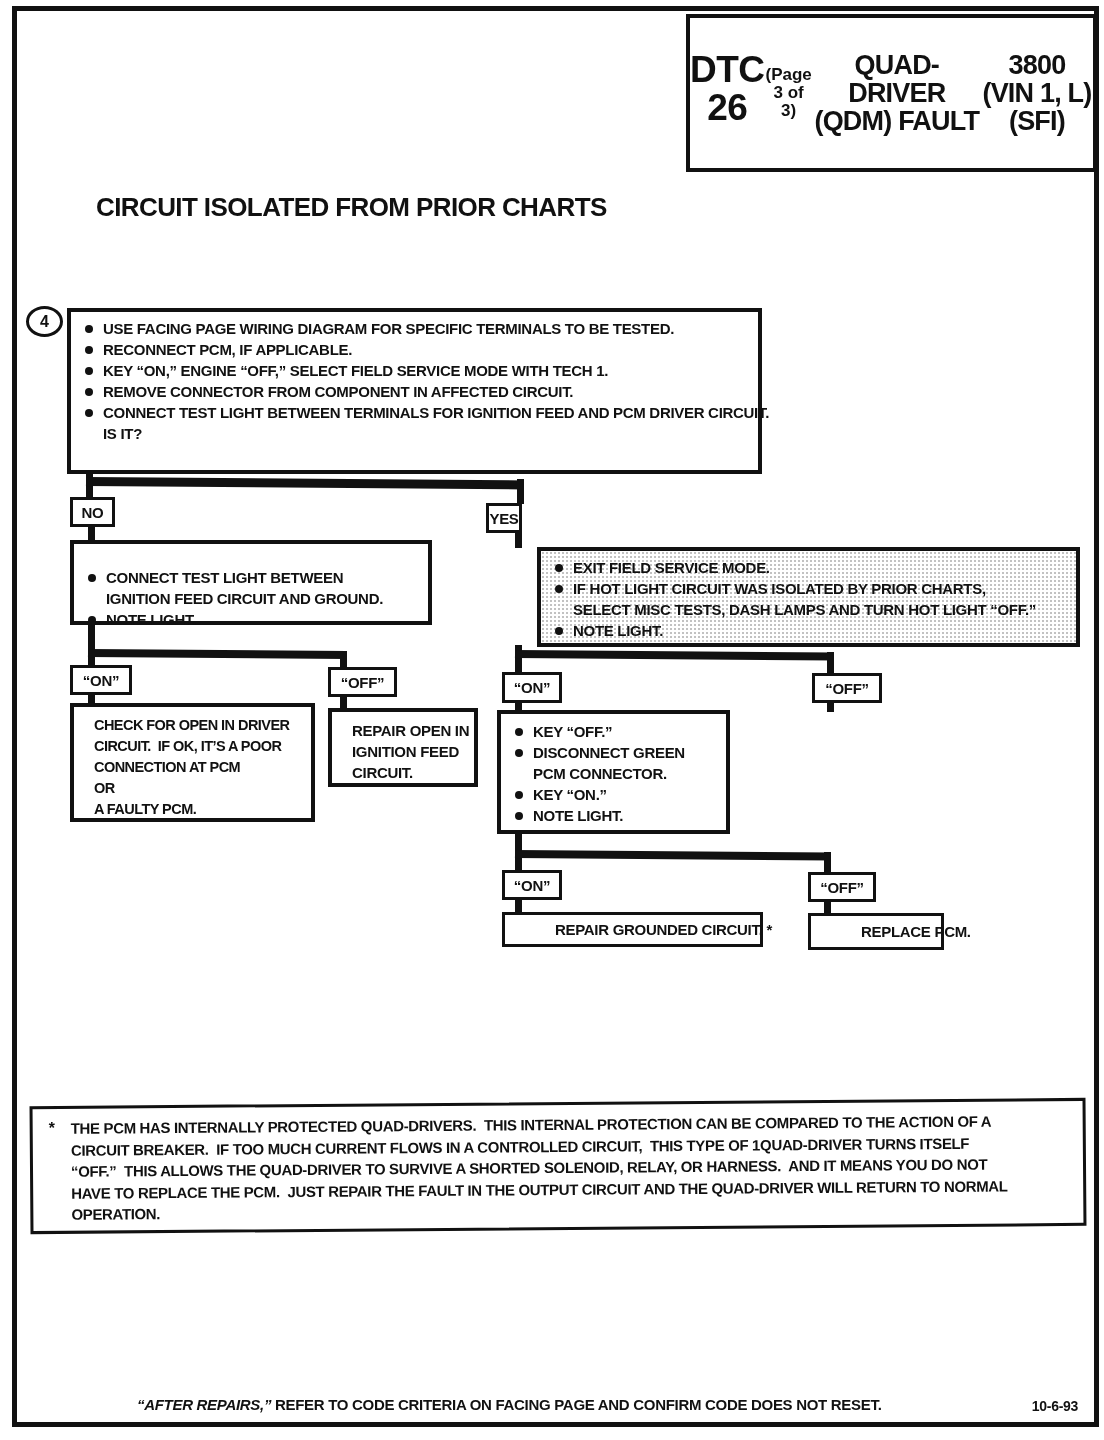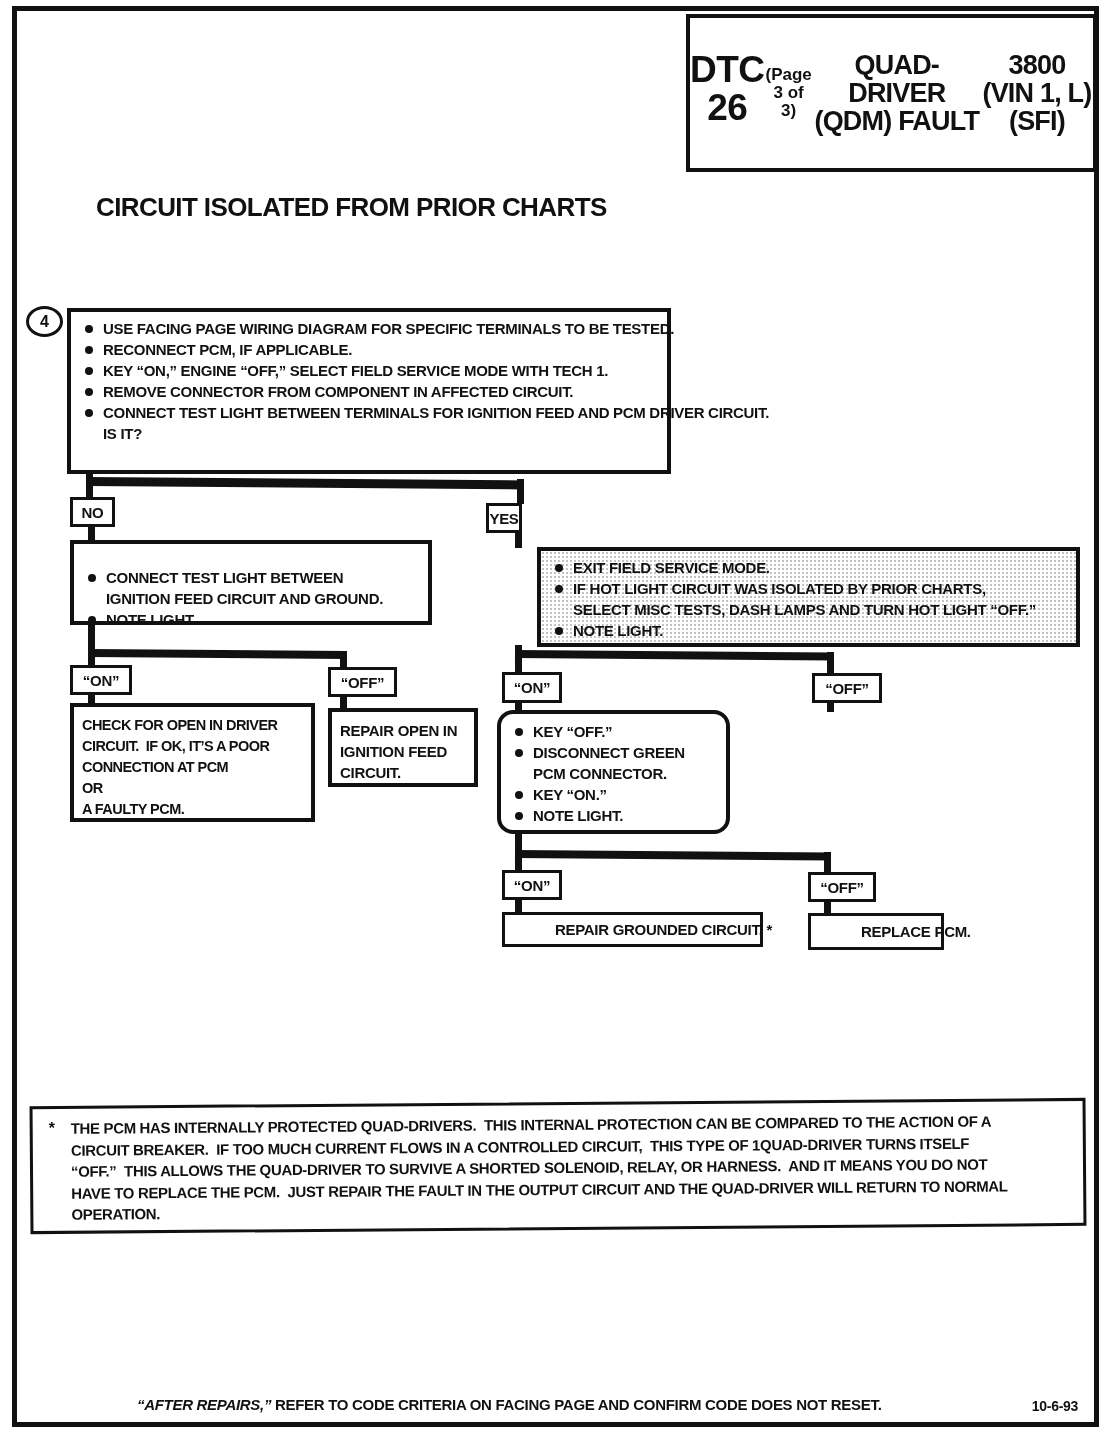--- a/index.html
+++ b/index.html
@@ -58,21 +58,21 @@
   .conn{position:absolute;background:#111;}
 
   .bullet-list{padding:6px 6px 0 10px;}
   .bullet-row{display:flex;align-items:flex-start;}
   .dot{
     flex:0 0 auto;width:8px;height:8px;border-radius:50%;
     background:#111;margin:7px 10px 0 4px;
   }
   .btext{white-space:pre;}
   .indent{margin-left:22px;}
-  .plain-lines{white-space:pre;padding:8px 8px;}
+  .plain-lines{white-space:pre;padding:8px 20px;}
   .tight{font-size:14.5px;letter-spacing:-0.55px;}
 
   .result-line{
     display:flex;align-items:center;padding-left:8px;height:100%;
     white-space:pre;
     margin-left:42px;
   }
 
   .tilt-d{transform:rotate(0.45deg);transform-origin:left center;}
 
@@ -107,21 +107,21 @@
     <div class="title-code">DTC 26</div>
     <div class="title-page">(Page 3 of 3)</div>
     <div class="title-fault">QUAD-DRIVER (QDM) FAULT</div>
     <div class="title-engine">3800  (VIN 1, L)  (SFI)</div>
   </div>
 
   <div class="main-heading">CIRCUIT ISOLATED FROM PRIOR CHARTS</div>
 
   <div class="step-circle">4</div>
 
-  <div class="fbox" style="left:67px;top:308px;width:604px;height:166px;">
+  <div class="fbox" style="left:67px;top:308px;width:695px;height:166px;">
     <div class="bullet-list">
       <div class="bullet-row">
           <span class="dot"></span>
           <span class="btext">USE FACING PAGE WIRING DIAGRAM FOR SPECIFIC TERMINALS TO BE TESTED.</span>
         </div>
       <div class="bullet-row">
           <span class="dot"></span>
           <span class="btext">RECONNECT PCM, IF APPLICABLE.</span>
         </div>
       <div class="bullet-row">
@@ -208,21 +208,21 @@
   <div class="conn" style="left:515px;top:645px;width:7px;height:28px;"></div>
   <div class="conn tilt-d" style="left:515px;top:650px;width:319px;height:8px;"></div>
   <div class="conn" style="left:827px;top:652px;width:7px;height:22px;"></div>
 
   <div class="label-box" style="left:502px;top:672px;width:60px;height:31px;">“ON”</div>
   <div class="label-box" style="left:812px;top:673px;width:70px;height:30px;">“OFF”</div>
 
   <div class="conn" style="left:515px;top:703px;width:7px;height:9px;"></div>
   <div class="conn" style="left:827px;top:703px;width:7px;height:9px;"></div>
 
-  <div class="fbox" style="left:497px;top:710px;width:233px;height:124px;border-radius:16px;">
+  <div class="fbox" style="left:497px;top:710px;width:233px;height:124px;">
     <div class="bullet-list" style="padding-top:7px;">
       <div class="bullet-row">
           <span class="dot"></span>
           <span class="btext">KEY “OFF.”</span>
         </div>
       <div class="bullet-row">
           <span class="dot"></span>
           <span class="btext">DISCONNECT GREEN
 PCM CONNECTOR.</span>
         </div>

